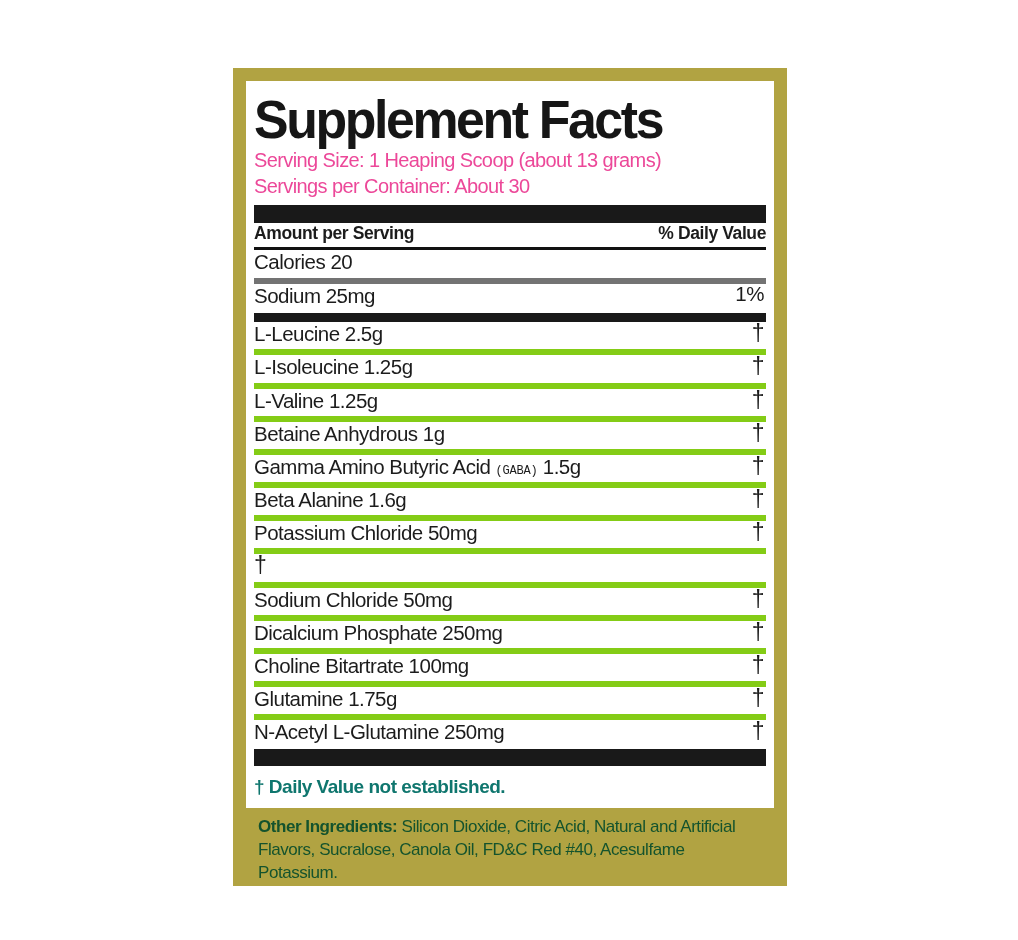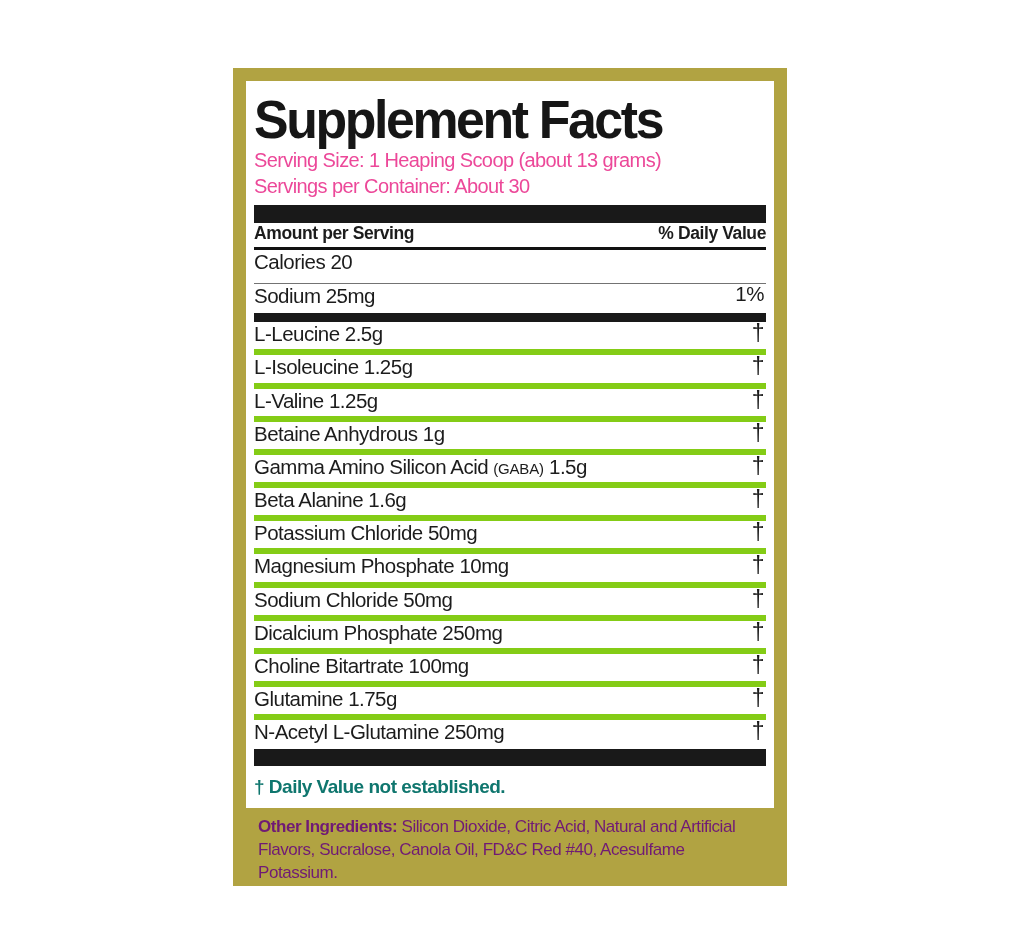--- a/index.html
+++ b/index.html
@@ -61,52 +61,52 @@
 
   .header-row {
     height: 27px;
     border-bottom: 3px solid #111111;
     font-weight: 700;
     font-size: 17.5px;
     letter-spacing: -0.4px;
   }
 
   .main-rows .row { font-size: 20.5px; letter-spacing: -0.5px; }
-  .main-rows .row:first-child { height: 34px; border-bottom: 1px solid #737373; }
+  .main-rows .row:first-child { height: 34px; border-bottom: 6px solid #737373; }
   .main-rows .row:last-child  { height: 29px; gap: 37px; }
   .main-rows .row-dv { font-size: 20.5px; }
 
   .ing-rows .row {
     height: 33.2px;
     border-bottom: 6px solid #84cc16;
     font-size: 20.5px;
     letter-spacing: -0.5px;
   }
   .ing-rows .row:last-child { border-bottom: none; height: 29px; }
   .row-dv { font-size: 23px; line-height: 1; padding-right: 2px; }
-  .seg-small { font-size: 15px; letter-spacing: -0.2px; }
+  .seg-small { font-size: 12px; letter-spacing: -0.2px; font-family: Liberation Mono, monospace; }
 
   .footnote {
     margin-top: 10px;
     font-weight: 700;
     font-size: 19px;
     letter-spacing: -0.5px;
     color: #0f766e;
   }
 
   
   .other-ingredients {
     position: absolute;
     left: 13px; top: 740px;
     width: 528px; height: 78px;
     padding: 7px 14px 0 12px;
     font-size: 17px;
     letter-spacing: -0.45px;
     line-height: 23px;
-    color: #701a75;
+    color: #14532d;
   }
   .other-ingredients b { letter-spacing: -0.45px; }
 </style>
 </head>
 <body>
 
 <div class="stage">
   <div class="label-frame">
 
     <div class="facts-panel">
@@ -145,33 +145,32 @@
           </div>
           <div class="row">
             <span><span>L-Valine 1.25g</span></span>
             <span class="row-dv">†</span>
           </div>
           <div class="row">
             <span><span>Betaine Anhydrous 1g</span></span>
             <span class="row-dv">†</span>
           </div>
           <div class="row">
-            <span><span>Gamma Amino Silicon Acid </span><span class="seg-small">(GABA)</span><span> 1.5g</span></span>
+            <span><span>Gamma Amino Butyric Acid </span><span class="seg-small">(GABA)</span><span> 1.5g</span></span>
             <span class="row-dv">†</span>
           </div>
           <div class="row">
             <span><span>Beta Alanine 1.6g</span></span>
             <span class="row-dv">†</span>
           </div>
           <div class="row">
             <span><span>Potassium Chloride 50mg</span></span>
             <span class="row-dv">†</span>
           </div>
           <div class="row">
-            <span><span>Magnesium Phosphate 10mg</span></span>
             <span class="row-dv">†</span>
           </div>
           <div class="row">
             <span><span>Sodium Chloride 50mg</span></span>
             <span class="row-dv">†</span>
           </div>
           <div class="row">
             <span><span>Dicalcium Phosphate 250mg</span></span>
             <span class="row-dv">†</span>
           </div>

